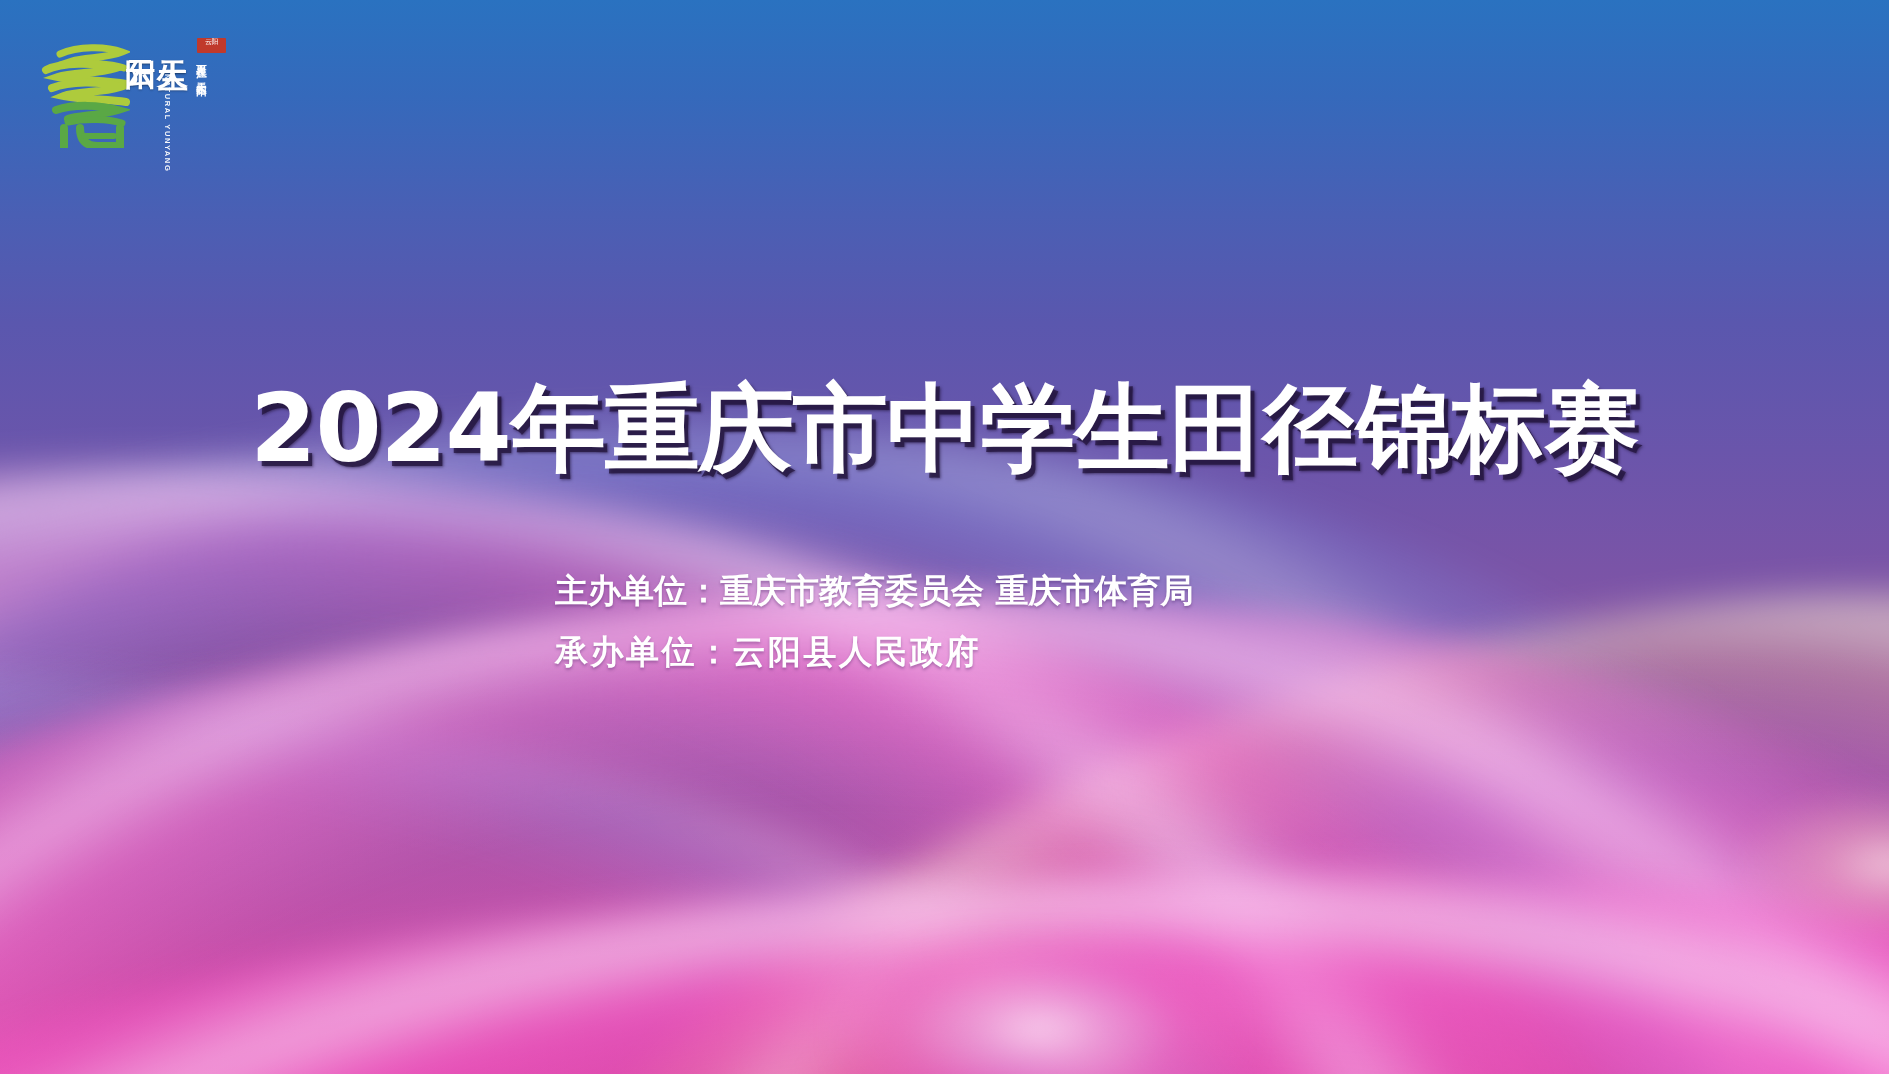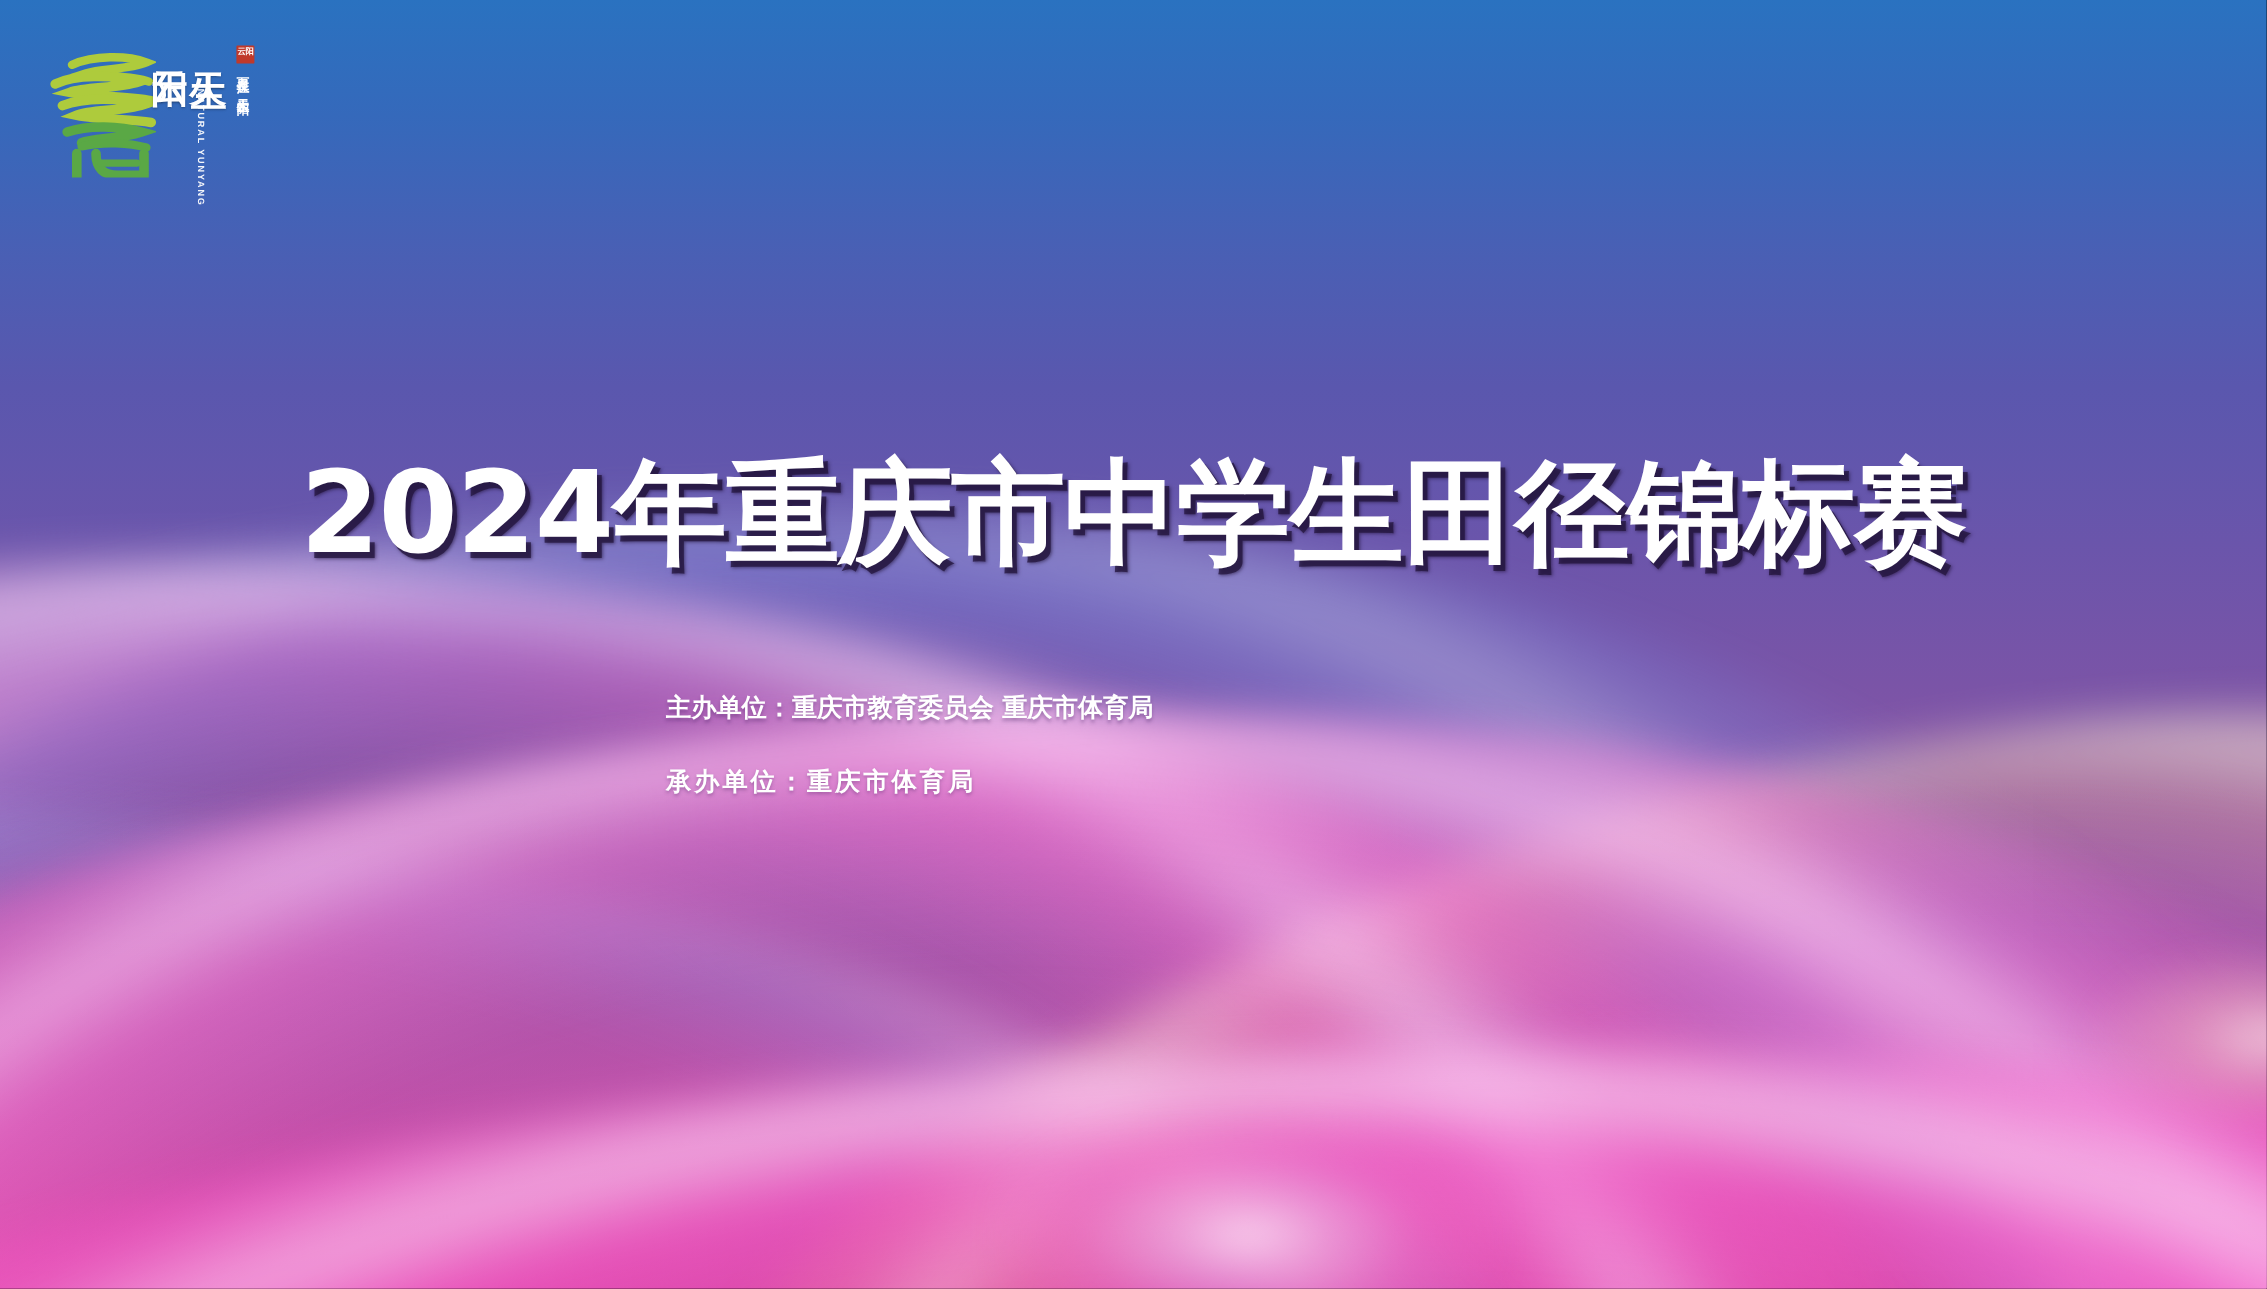--- a/index.html
+++ b/index.html
@@ -184,25 +184,24 @@
     text-orientation:upright;
     white-space:pre-line;
     text-shadow:0 1px 2px rgba(0,0,0,.28);
   }
   .logo-side{
     position:absolute; left:150px; top:16px;
     width:32px; height:118px;
   }
   .logo-seal{
     position:absolute; left:9px; top:0px;
-    width:15px; height:15px;
+    width:29px; height:15px;
     background:#c0392b;
     border-radius:1px;
     overflow:hidden;
-    font-weight:bold;
   }
   .logo-seal span{
     display:block; color:#fff; font-size:7px; line-height:7.5px;
     text-align:center; padding-top:.5px; letter-spacing:-.5px;
     font-family:"DejaVu Serif",serif;
   }
   .logo-en{
     position:absolute; left:-16px; top:36px;
     width:78px;
     color:#ffffff;
@@ -245,21 +244,21 @@
     margin-top: 44px;
   }
 
   
   .orgs{
     position:absolute;
     left:555px; top:560px;
     color:#ffffff;
     font-family:"DejaVu Sans","Liberation Sans",sans-serif;
     font-weight:700;
-    font-size:21px;
+    font-size:33px;
     line-height:61px;
     white-space:nowrap;
     text-shadow:0 2px 3px rgba(60,25,90,.35);
   }
   .orgs .line2{ letter-spacing:2.5px; }
 </style>
 </head>
 <body>
 
 <div class="stage">
@@ -304,16 +303,16 @@
       </div>
       <div class="logo-en">NATURAL YUNYANG</div>
       <div class="logo-slogan">万里长江  天生云阳</div>
     </div>
   </div>
 
   <h1 class="headline">2024年重庆市中学生田径锦标赛</h1>
 
   <div class="orgs">
     <div class="line1">主办单位：重庆市教育委员会  重庆市体育局</div>
-    <div class="line2">承办单位：重庆市体育局</div>
+    <div class="line2">承办单位：云阳县人民政府</div>
   </div>
 
 </div>
 
 </body></html>

